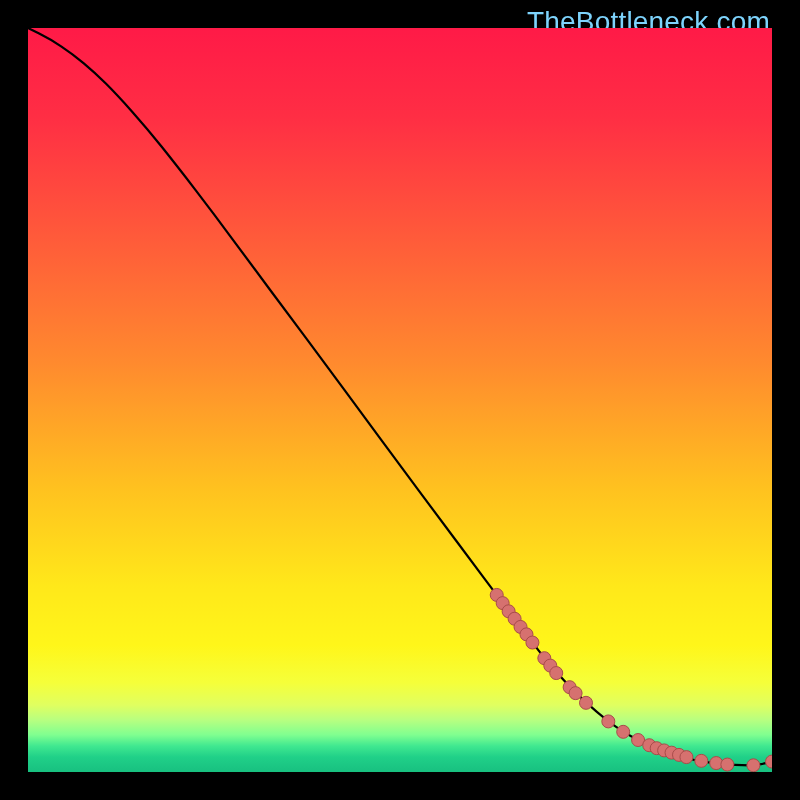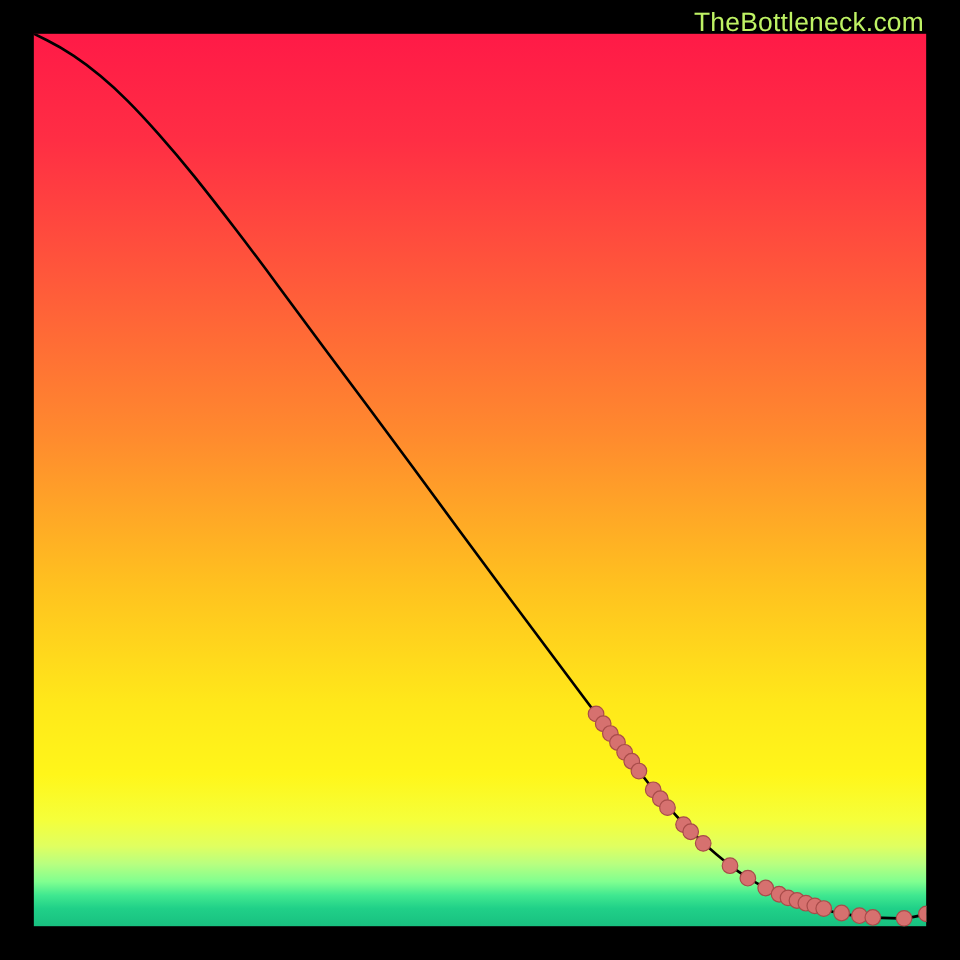--- a/index.html
+++ b/index.html
@@ -23,22 +23,22 @@
     position: absolute;
     left: 0;
     top: 0;
     width: 744px;
     height: 744px;
   }
   .watermark {
     position: absolute;
     top: 6px;
     right: 30px;
-    color: #bef264;
-    font-size: 22px;
+    color: #7dd3fc;
+    font-size: 28px;
     font-weight: 500;
     letter-spacing: 0.2px;
     user-select: none;
   }
   svg { display: block; }
 </style>
 </head>
 <body>
 
 <div class="watermark">TheBottleneck.com</div>

